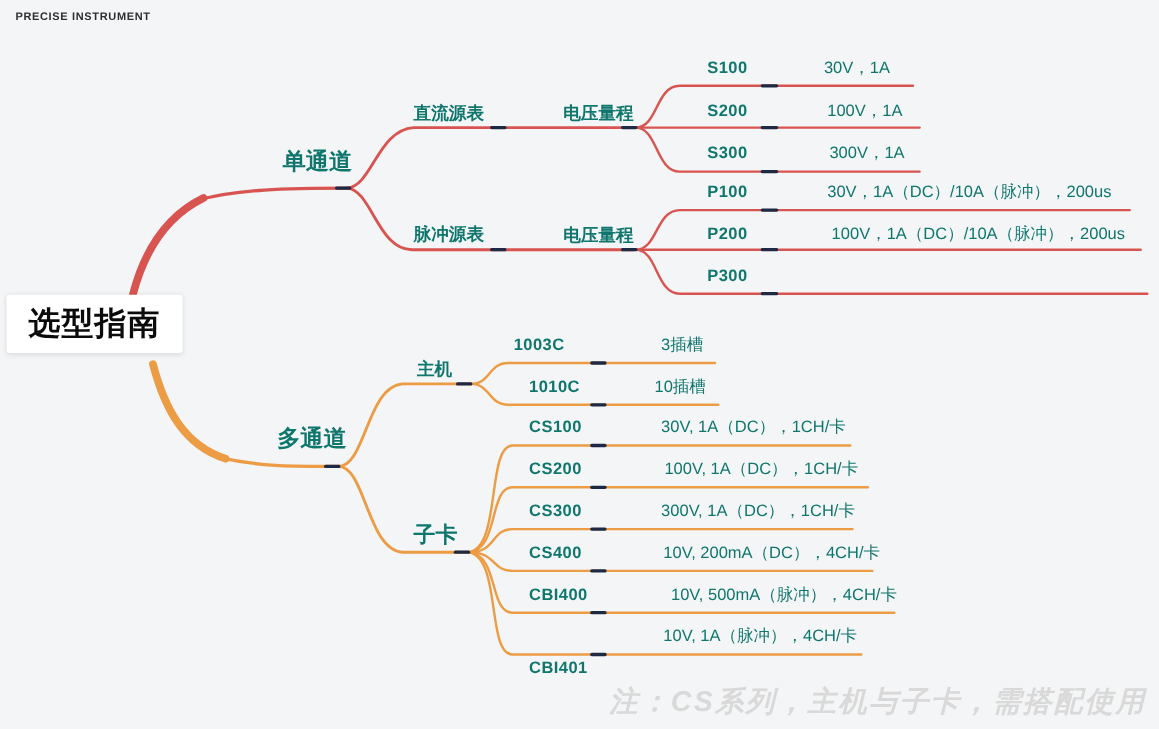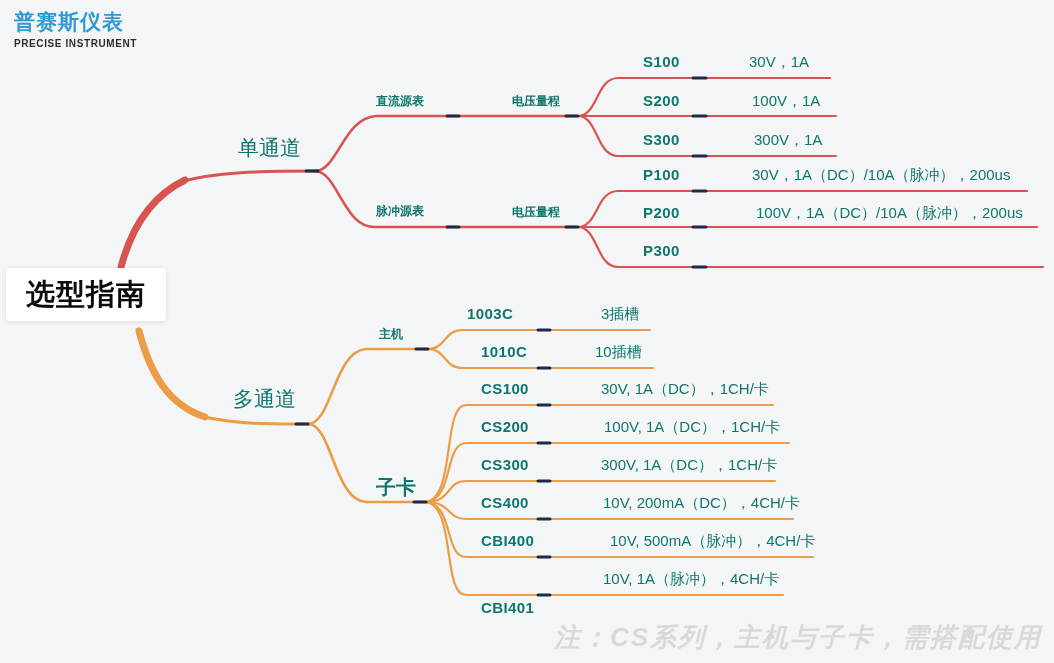--- a/index.html
+++ b/index.html
@@ -5,22 +5,22 @@
   html,body{margin:0;padding:0;}
   #stage{
     position:relative;
     width:1054px;height:663px;
     background:#f4f5f6;
     overflow:hidden;
     font-family:"Liberation Sans","DejaVu Sans",sans-serif;
   }
   #wires{position:absolute;left:0;top:0;}
   .lbl{position:absolute;color:#0f766e;white-space:nowrap;line-height:1.1;}
-  .lv1{font-size:21px;font-weight:normal;}
-  .lv2{font-size:12px;font-weight:bold;}
+  .lv1{font-size:21px;font-weight:bold;margin-left:19px;}
+  .lv2{font-size:16px;font-weight:bold;}
   .model{font-size:15px;font-weight:bold;letter-spacing:.4px;}
   .spec{font-size:15px;font-weight:500;}
   .root-card{
     position:absolute;left:6px;top:268px;width:160px;height:53px;
     background:#ffffff;border-radius:3px;
     box-shadow:0 1px 5px rgba(0,0,0,.10);
     display:flex;align-items:center;justify-content:center;
   }
   .root-card .t{font-size:29px;font-weight:bold;color:#0b0b0b;letter-spacing:1px;}
   .logo{position:absolute;left:14px;top:8px;}
@@ -87,21 +87,20 @@
       <line x1="538" y1="405" x2="550" y2="405"></line>
       <line x1="538" y1="443" x2="550" y2="443"></line>
       <line x1="538" y1="481" x2="550" y2="481"></line>
       <line x1="538" y1="519" x2="550" y2="519"></line>
       <line x1="538" y1="557" x2="550" y2="557"></line>
       <line x1="538" y1="595" x2="550" y2="595"></line>
     </g>
   </svg>
 
   <div class="logo">
-    <div class="cn">普赛斯仪表</div>
     <div class="en">PRECISE INSTRUMENT</div>
   </div>
 
   <div class="root-card">
     <span class="t">选型指南</span>
   </div>
 
   <div class="lbl lv1" style="left:238px;top:136px">单通道</div>
   <div class="lbl lv2" style="left:376px;top:95px">直流源表</div>
   <div class="lbl lv2" style="left:512px;top:95px">电压量程</div>

